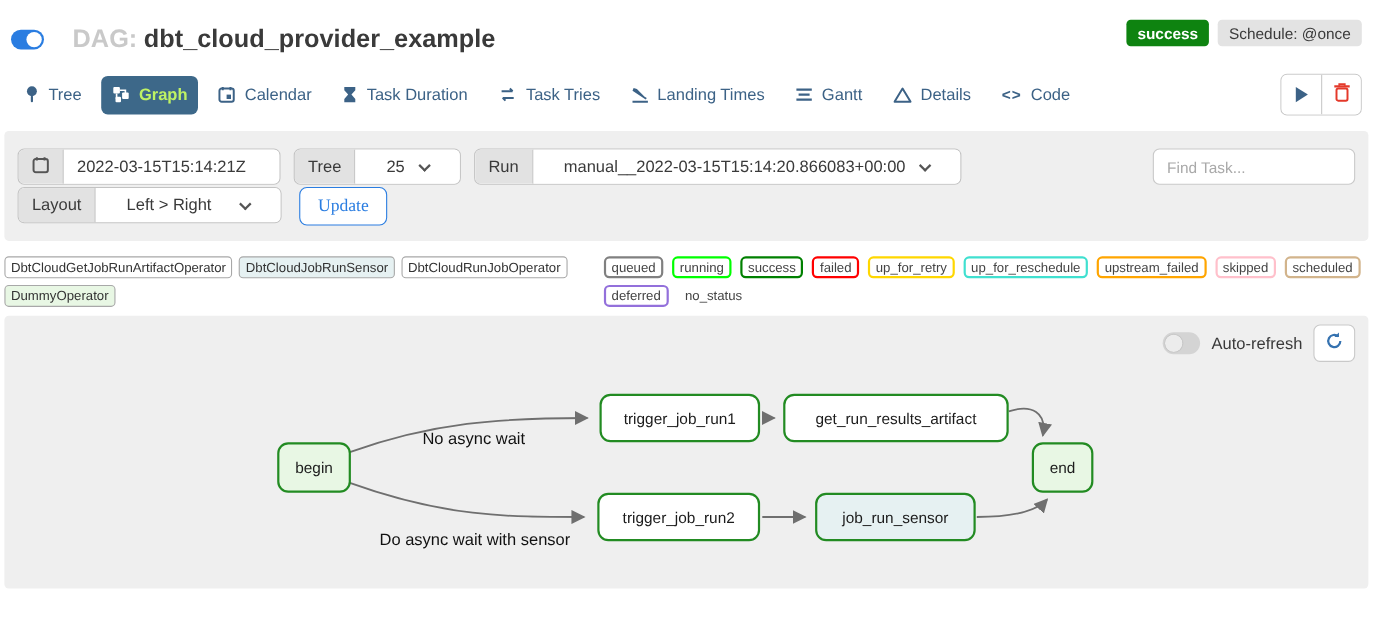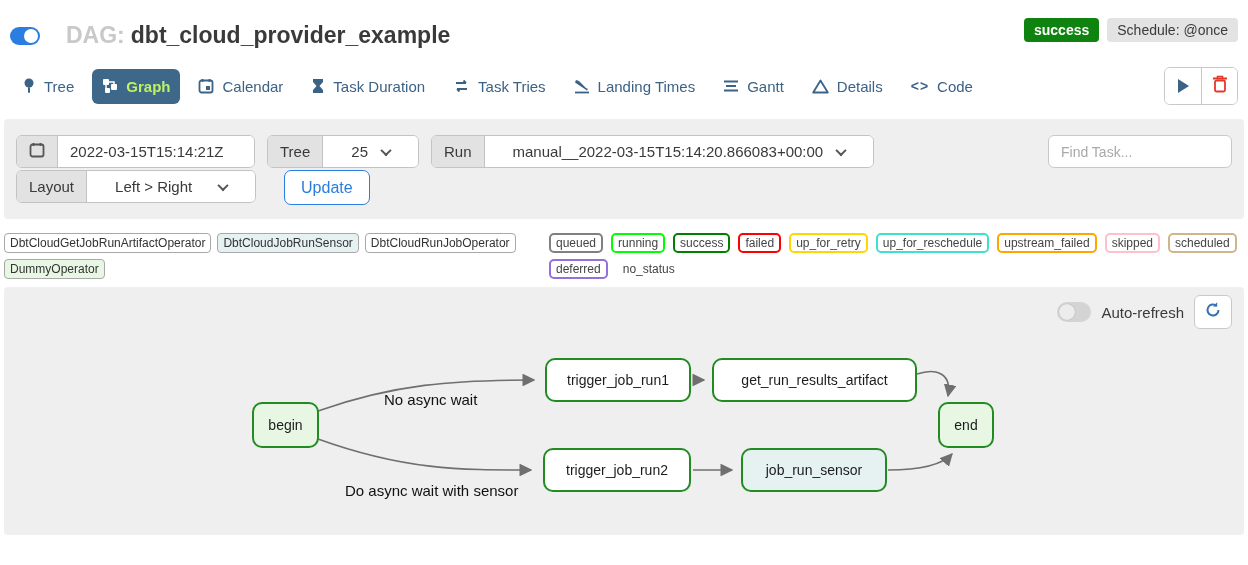--- a/index.html
+++ b/index.html
@@ -49,23 +49,23 @@
   .seg-gray { background:#e2e2e2; border-right:1px solid #c3c3c3; }
   .seg-btn { cursor:pointer; }
   .date-input { border:none; outline:none; font-size:15px; font-family:"Liberation Sans",sans-serif;
                 padding:0 12px; width:196px; color:#3a3a3a; background:#fff; }
   .dropdown { display:flex; align-items:center; gap:14px; padding:0 28px; font-size:15px; cursor:pointer; background:#fff; }
   .chev { width:8px; height:8px; border-right:2px solid #555; border-bottom:2px solid #555;
           transform:rotate(45deg) translate(-1px,-1px); flex:0 0 auto; }
   .find-task { margin-left:auto; height:33px; width:184px; border:1px solid #c9c9c9; border-radius:6px;
                padding:0 12px; font-size:14px; font-family:"Liberation Sans",sans-serif; color:#3a3a3a; background:#fff; }
   .find-task::placeholder { color:#a9a9a9; }
-  .update-btn { margin-left:28px; height:35px; padding:0 16px; background:#fff; color:#2a7de1;
+  .update-btn { margin-left:16px; height:35px; padding:0 16px; background:#fff; color:#2a7de1;
                 border:1px solid #2a7de1; border-radius:7px; font-size:16px; cursor:pointer;
-                font-family:Liberation Sans, sans-serif; }
+                font-family:Liberation Serif, serif; }
 
   
   .legend { display:flex; align-items:flex-start; padding:14px 4px 0 4px; }
   .legend-ops { display:flex; flex-wrap:wrap; gap:6px; width:545px; }
   .legend-states { display:flex; flex-wrap:wrap; gap:6px 8px; flex:1; align-items:center; }
   .op-badge { font-size:12px; color:#333; border:1px solid #a8a8a8; border-radius:4px;
               padding:2px 5px; background:#fff; white-space:nowrap; }
   .op-badge.fill-sensor { background:#e6f1f2; }
   .op-badge.fill-dummy { background:#e8f7e4; }
   .state-badge { font-size:12px; color:#444; border:2px solid transparent; border-radius:5px;

